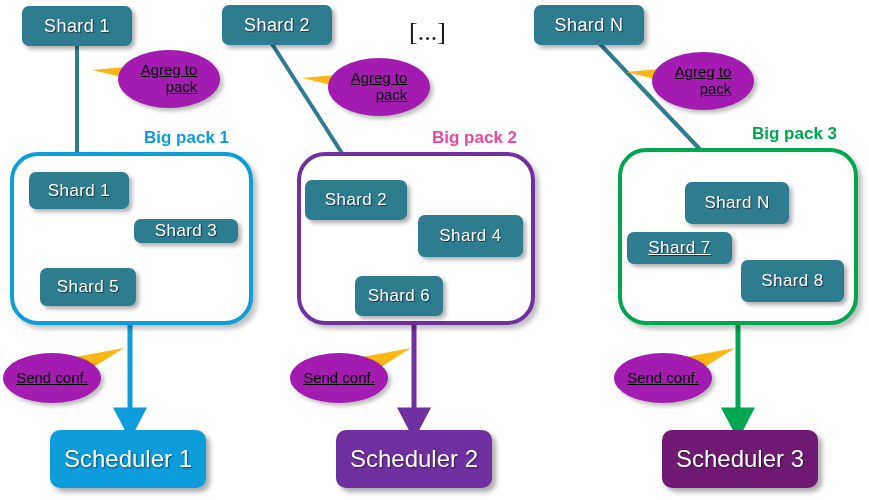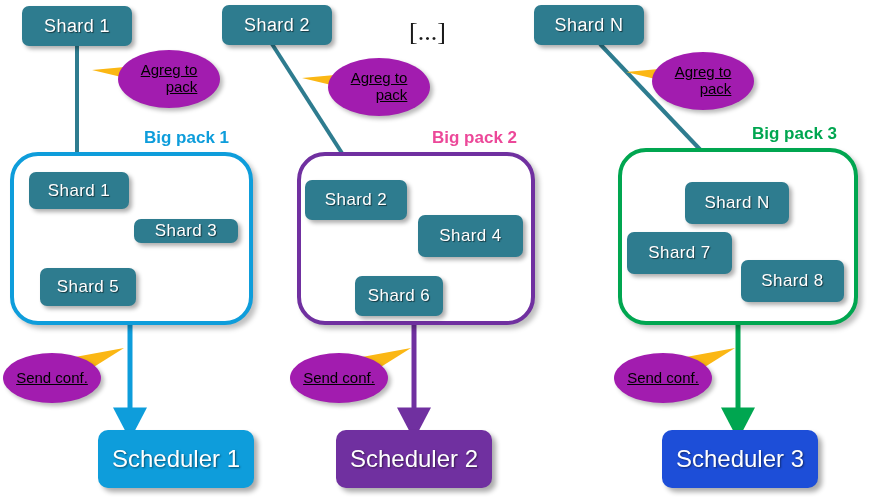--- a/index.html
+++ b/index.html
@@ -190,21 +190,21 @@
   </div>
   <div class="shard" style="left:355px;top:276px;width:88px;height:40px;font-size:17px;">
     <span>Shard 6</span>
   </div>
 
   <div class="pack-label" style="left:752px;top:124px;color:#00A650;">Big pack 3</div>
   <div class="pack" style="left:618px;top:148px;width:240px;height:177px;border-color:#00A650;"></div>
   <div class="shard" style="left:685px;top:182px;width:104px;height:42px;font-size:17px;">
     <span>Shard N</span>
   </div>
-  <div class="shard" style="left:627px;top:232px;width:105px;height:42px;font-size:17px;">
+  <div class="shard" style="left:627px;top:232px;width:105px;height:32px;font-size:17px;text-decoration:underline;">
     <span>Shard 7</span>
   </div>
   <div class="shard" style="left:741px;top:260px;width:103px;height:42px;font-size:17px;">
     <span>Shard 8</span>
   </div>
 
   <div class="callout" style="left:3px;top:345px;width:125px;height:60px;">
     <svg width="125" height="60">
       <path d="M72,12 L121,3 L78,30 Z" fill="#FBB714"></path>
     </svg>
@@ -224,25 +224,25 @@
 
   <div class="callout" style="left:614px;top:345px;width:125px;height:60px;">
     <svg width="125" height="60">
       <path d="M72,12 L121,3 L78,30 Z" fill="#FBB714"></path>
     </svg>
     <div class="bubble" style="left:0;top:8px;width:98px;height:50px;">
       <span>Send conf.</span>
     </div>
   </div>
 
-  <div class="scheduler" style="left:50px;top:430px;width:156px;height:58px;background:#0E9DDB;margin-left:48px;">
+  <div class="scheduler" style="left:50px;top:430px;width:156px;height:58px;background:#0E9DDB;">
     <span>Scheduler 1</span>
   </div>
 
   <div class="scheduler" style="left:336px;top:430px;width:156px;height:58px;background:#7030A0;">
     <span>Scheduler 2</span>
   </div>
 
-  <div class="scheduler" style="left:662px;top:430px;width:156px;height:58px;background:#1d4ed8;">
+  <div class="scheduler" style="left:662px;top:430px;width:156px;height:58px;background:#701a75;">
     <span>Scheduler 3</span>
   </div>
 
 </div>
 
 </body></html>

